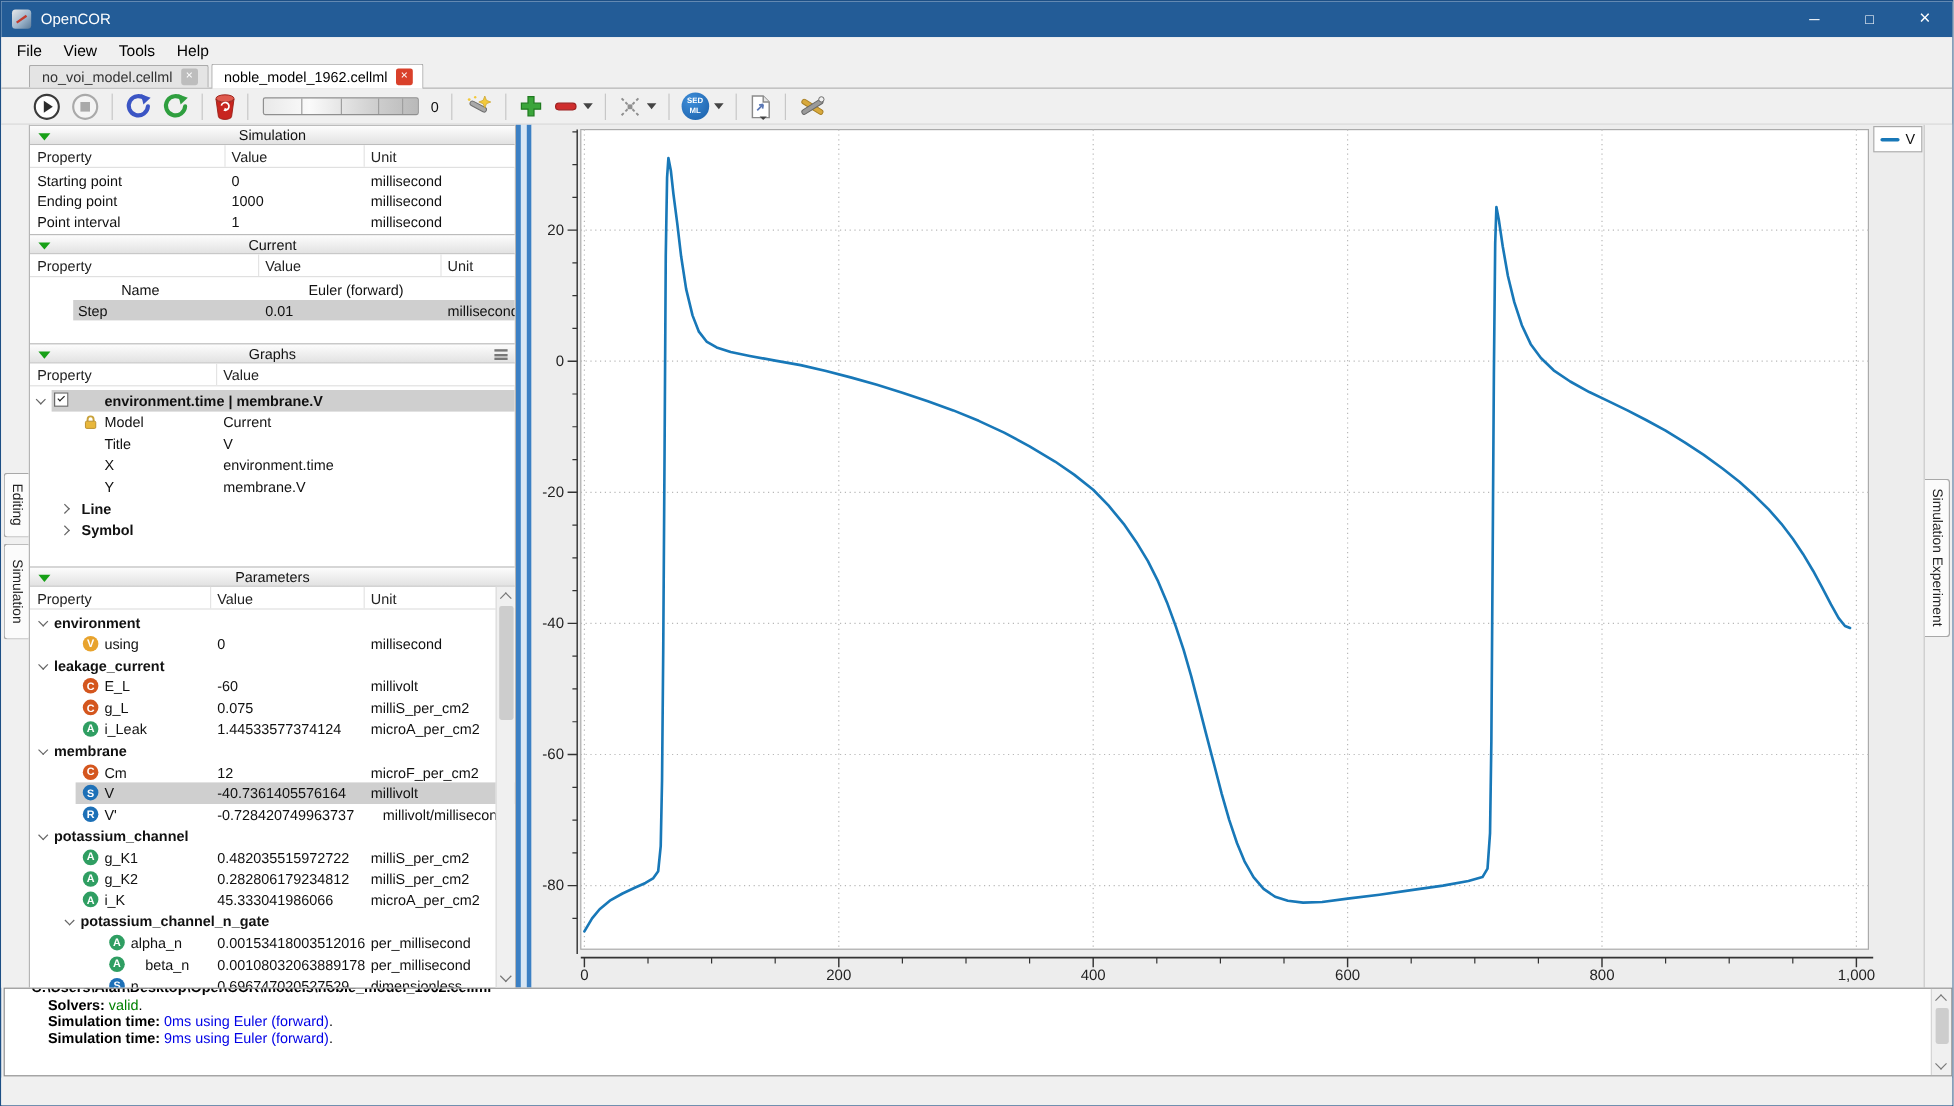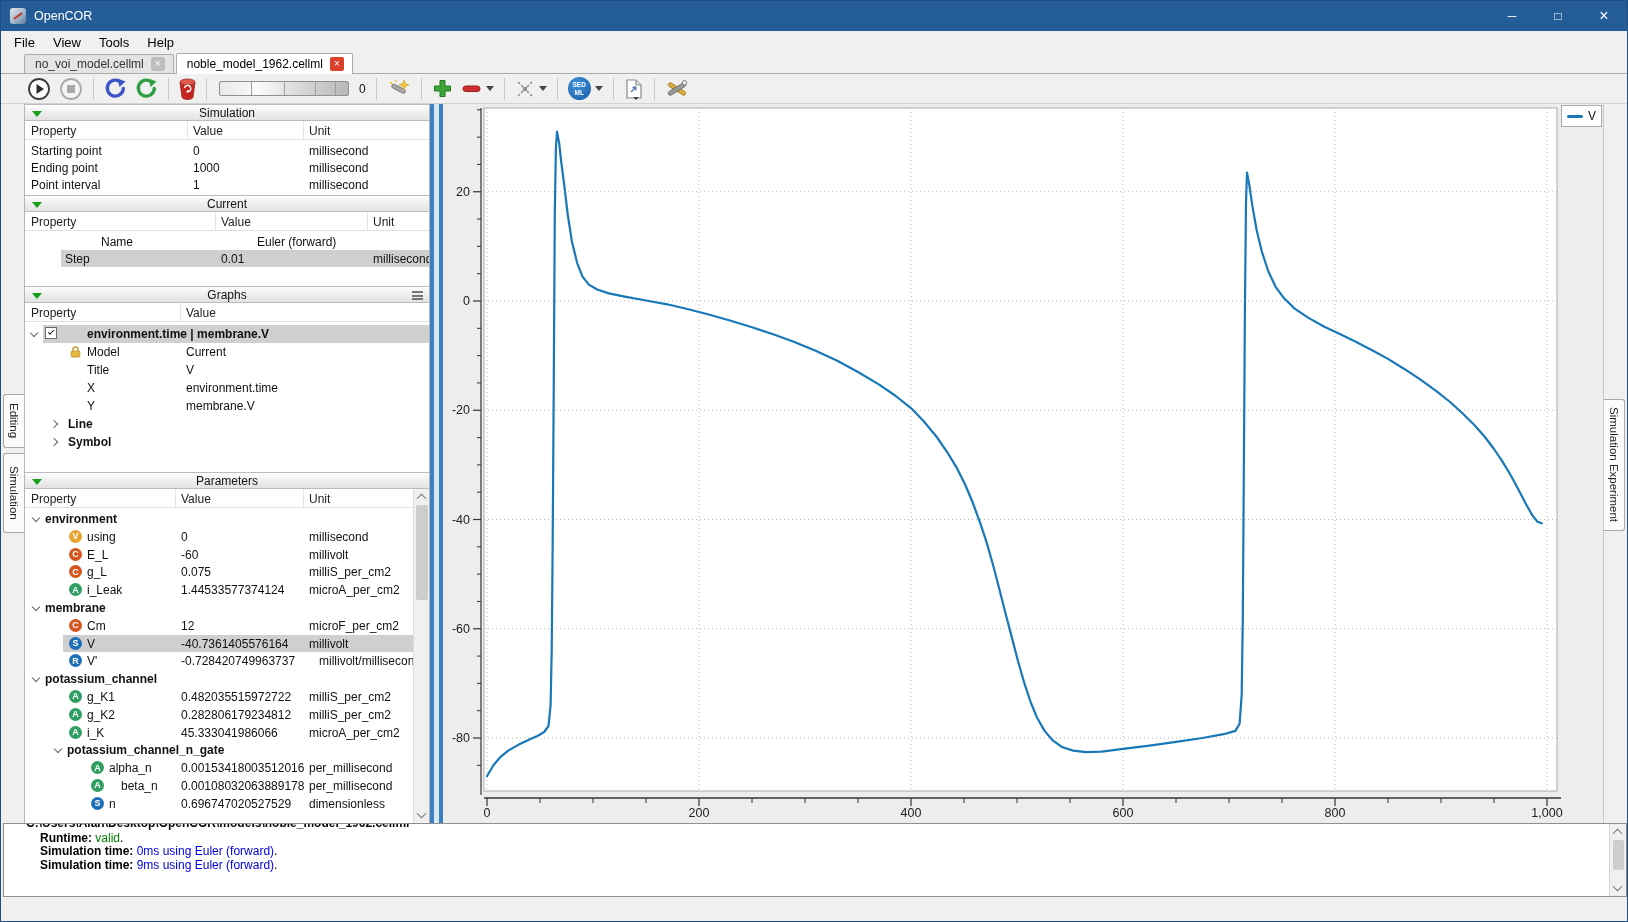--- a/index.html
+++ b/index.html
@@ -361,20 +361,24 @@
             <div style="height: 2px;"></div>
             <div class="trow" style="height: 17.8px;">
               <span class="chev open" style="left: 8px;"></span>
               <span class="bold" style="left: 20px;">environment</span>
             </div>
             <div class="trow" style="height: 17.8px;">
               <span class="badge" style="left: 44px; background: rgb(232, 163, 45);">V</span>
               <span style="left: 62px;">using</span>
               <span style="left: 156px;">0</span>
               <span style="left: 284px;">millisecond</span>
+            </div>
+            <div class="trow" style="height: 17.8px;">
+              <span class="chev open" style="left: 8px;"></span>
+              <span class="bold" style="left: 20px;">leakage_current</span>
             </div>
             <div class="trow" style="height: 17.8px;">
               <span class="badge" style="left: 44px; background: rgb(212, 86, 30);">C</span>
               <span style="left: 62px;">E_L</span>
               <span style="left: 156px;">-60</span>
               <span style="left: 284px;">millivolt</span>
             </div>
             <div class="trow" style="height: 17.8px;">
               <span class="badge" style="left: 44px; background: rgb(212, 86, 30);">C</span>
               <span style="left: 62px;">g_L</span>
@@ -554,21 +558,21 @@
     </div>
   </div>
 
   <div id="console">
     <div id="console-lines">
         <div class="cline path">
           <span>
             <span style="font-weight: bold;">C:\Users\Alan\Desktop\OpenCOR\models\noble_model_1962.cellml</span>
           </span>
         </div>
-        <div class="cline msg"><span style="font-weight: bold;">Runtime: </span><span style="color: rgb(0, 128, 0);">valid</span><span>.</span></div>
+        <div class="cline msg"><span style="font-weight: bold;">Solvers: </span><span style="color: rgb(0, 128, 0);">valid</span><span>.</span></div>
         <div class="cline msg"><span style="font-weight: bold;">Simulation time: </span><span style="color: rgb(0, 0, 230);">0ms using Euler (forward)</span><span>.</span></div>
         <div class="cline msg"><span style="font-weight: bold;">Simulation time: </span><span style="color: rgb(0, 0, 230);">9ms using Euler (forward)</span><span>.</span></div>
       </div>
     <div id="conscroll">
       <span class="sarrow up"></span>
       <div id="cthumb"></div>
       <span class="sarrow down"></span>
     </div>
   </div>
   <div id="bottomstrip"></div>

